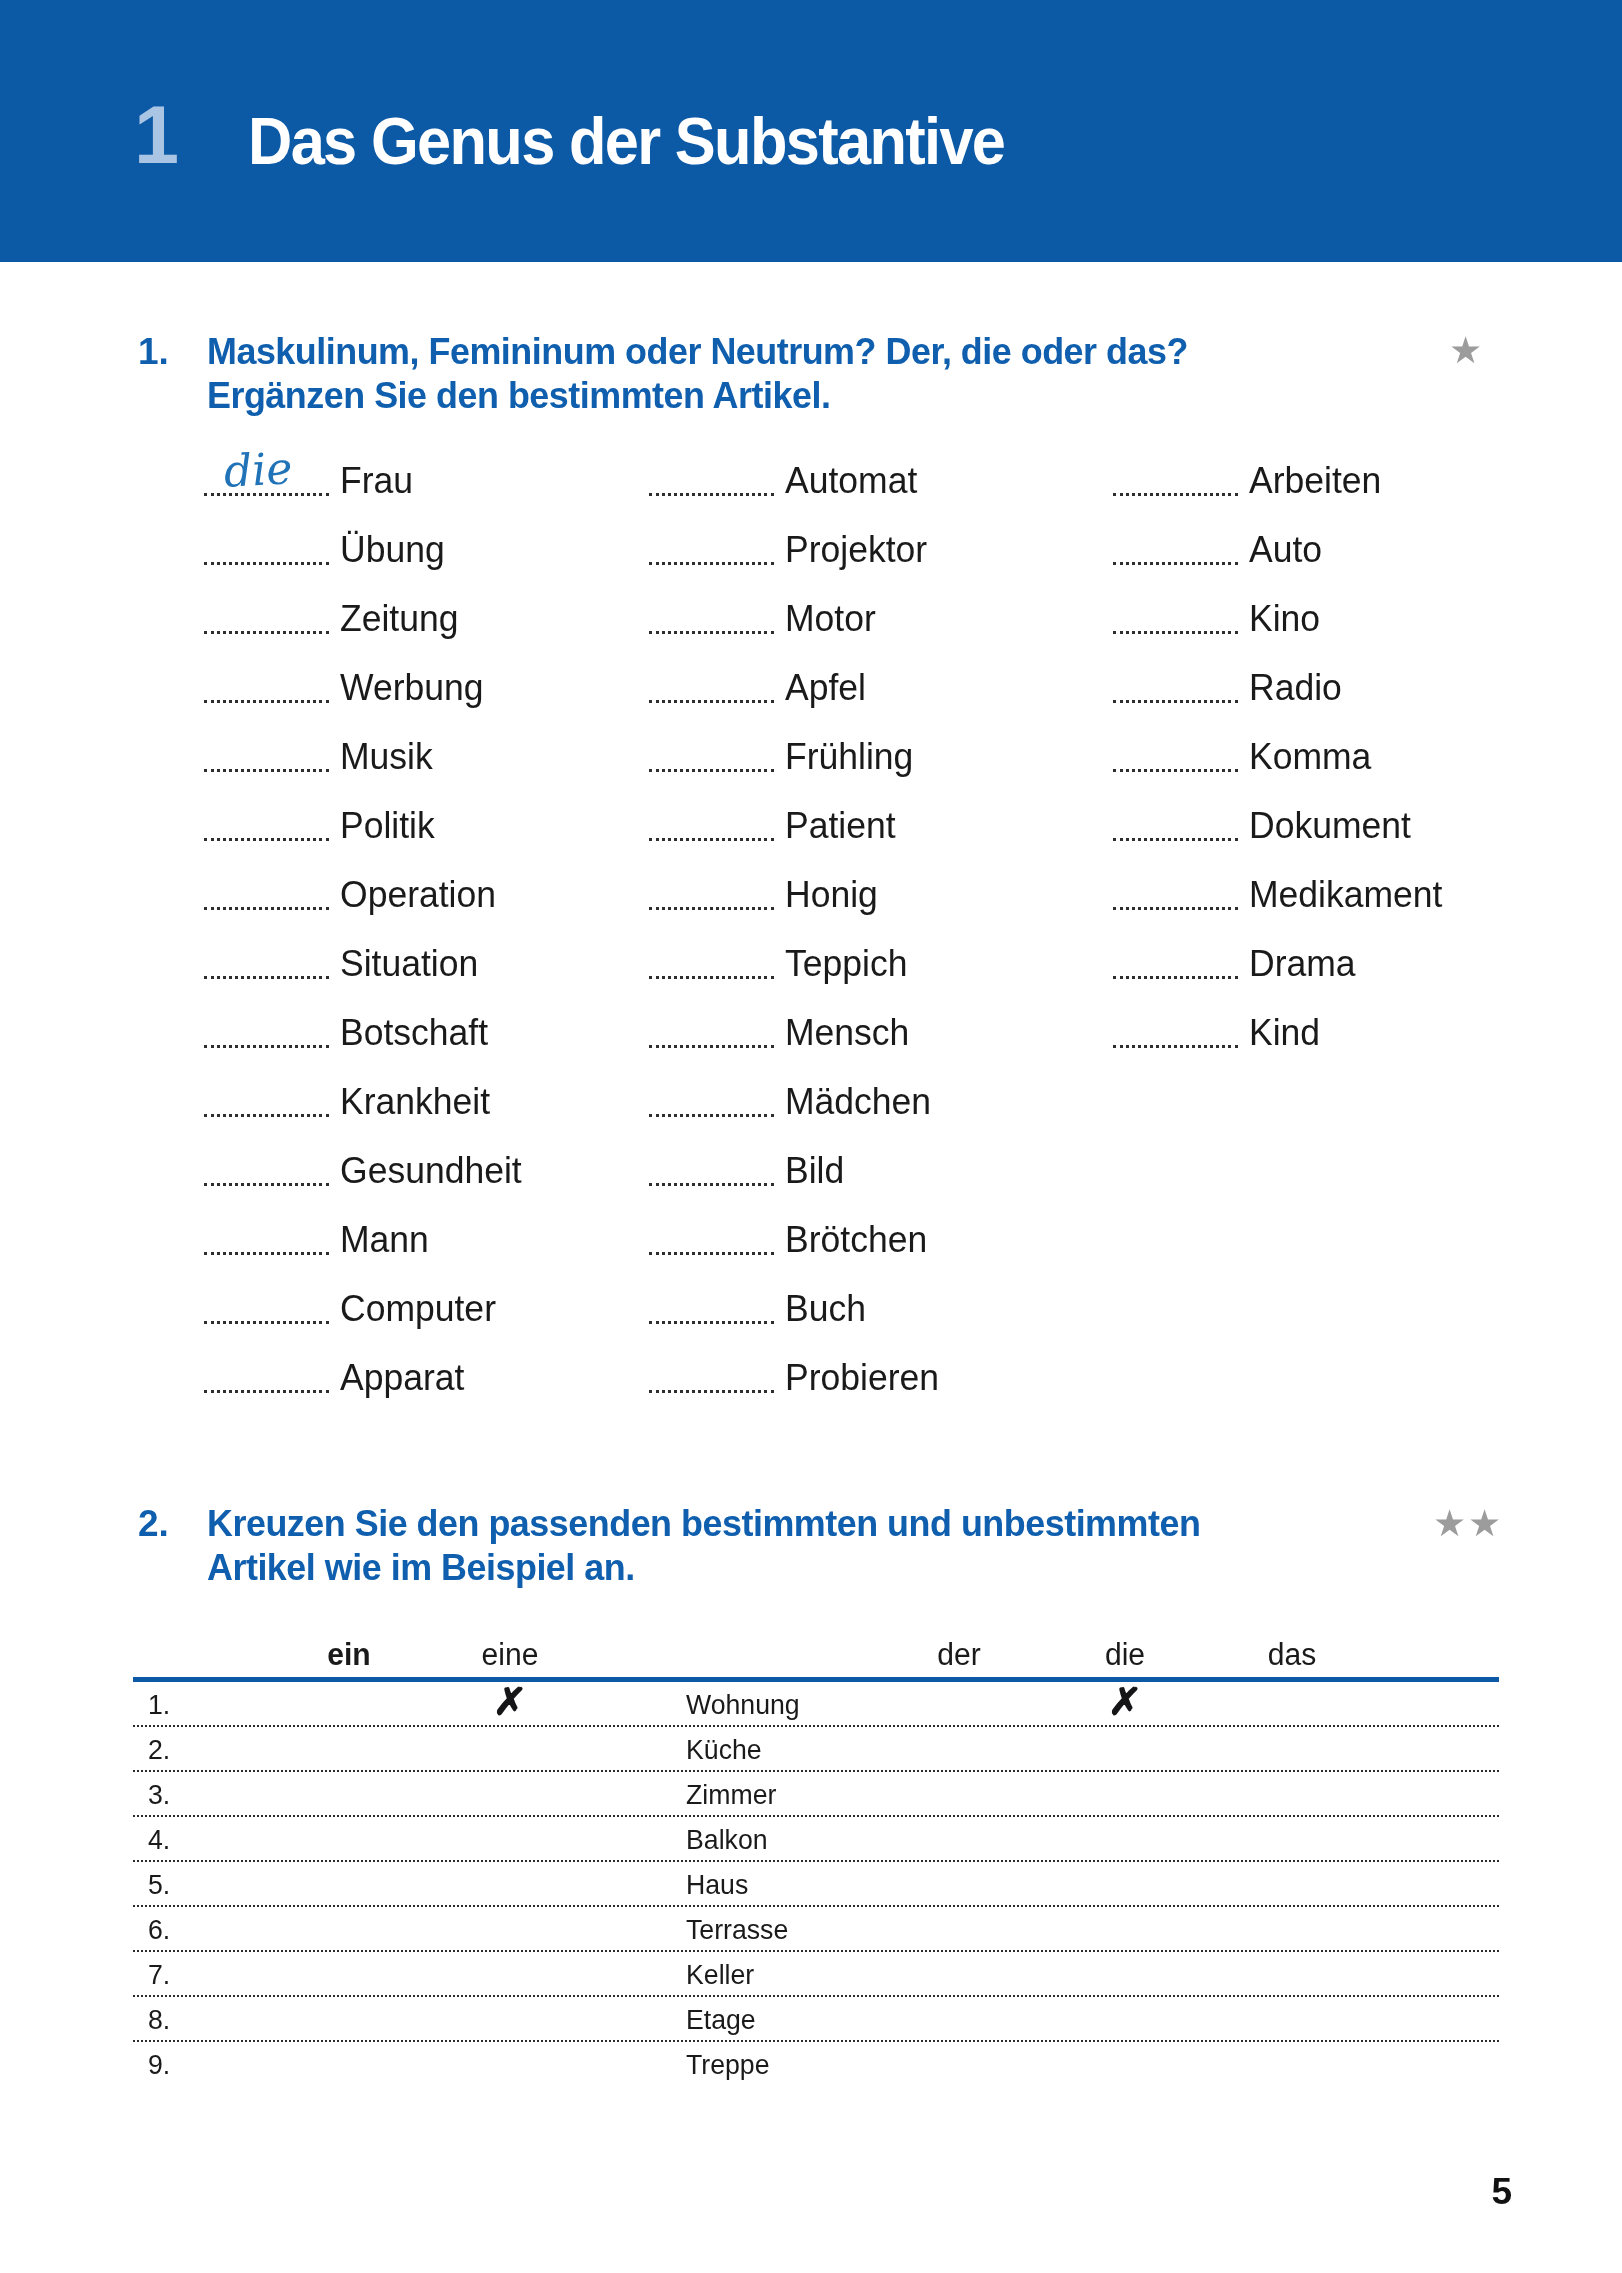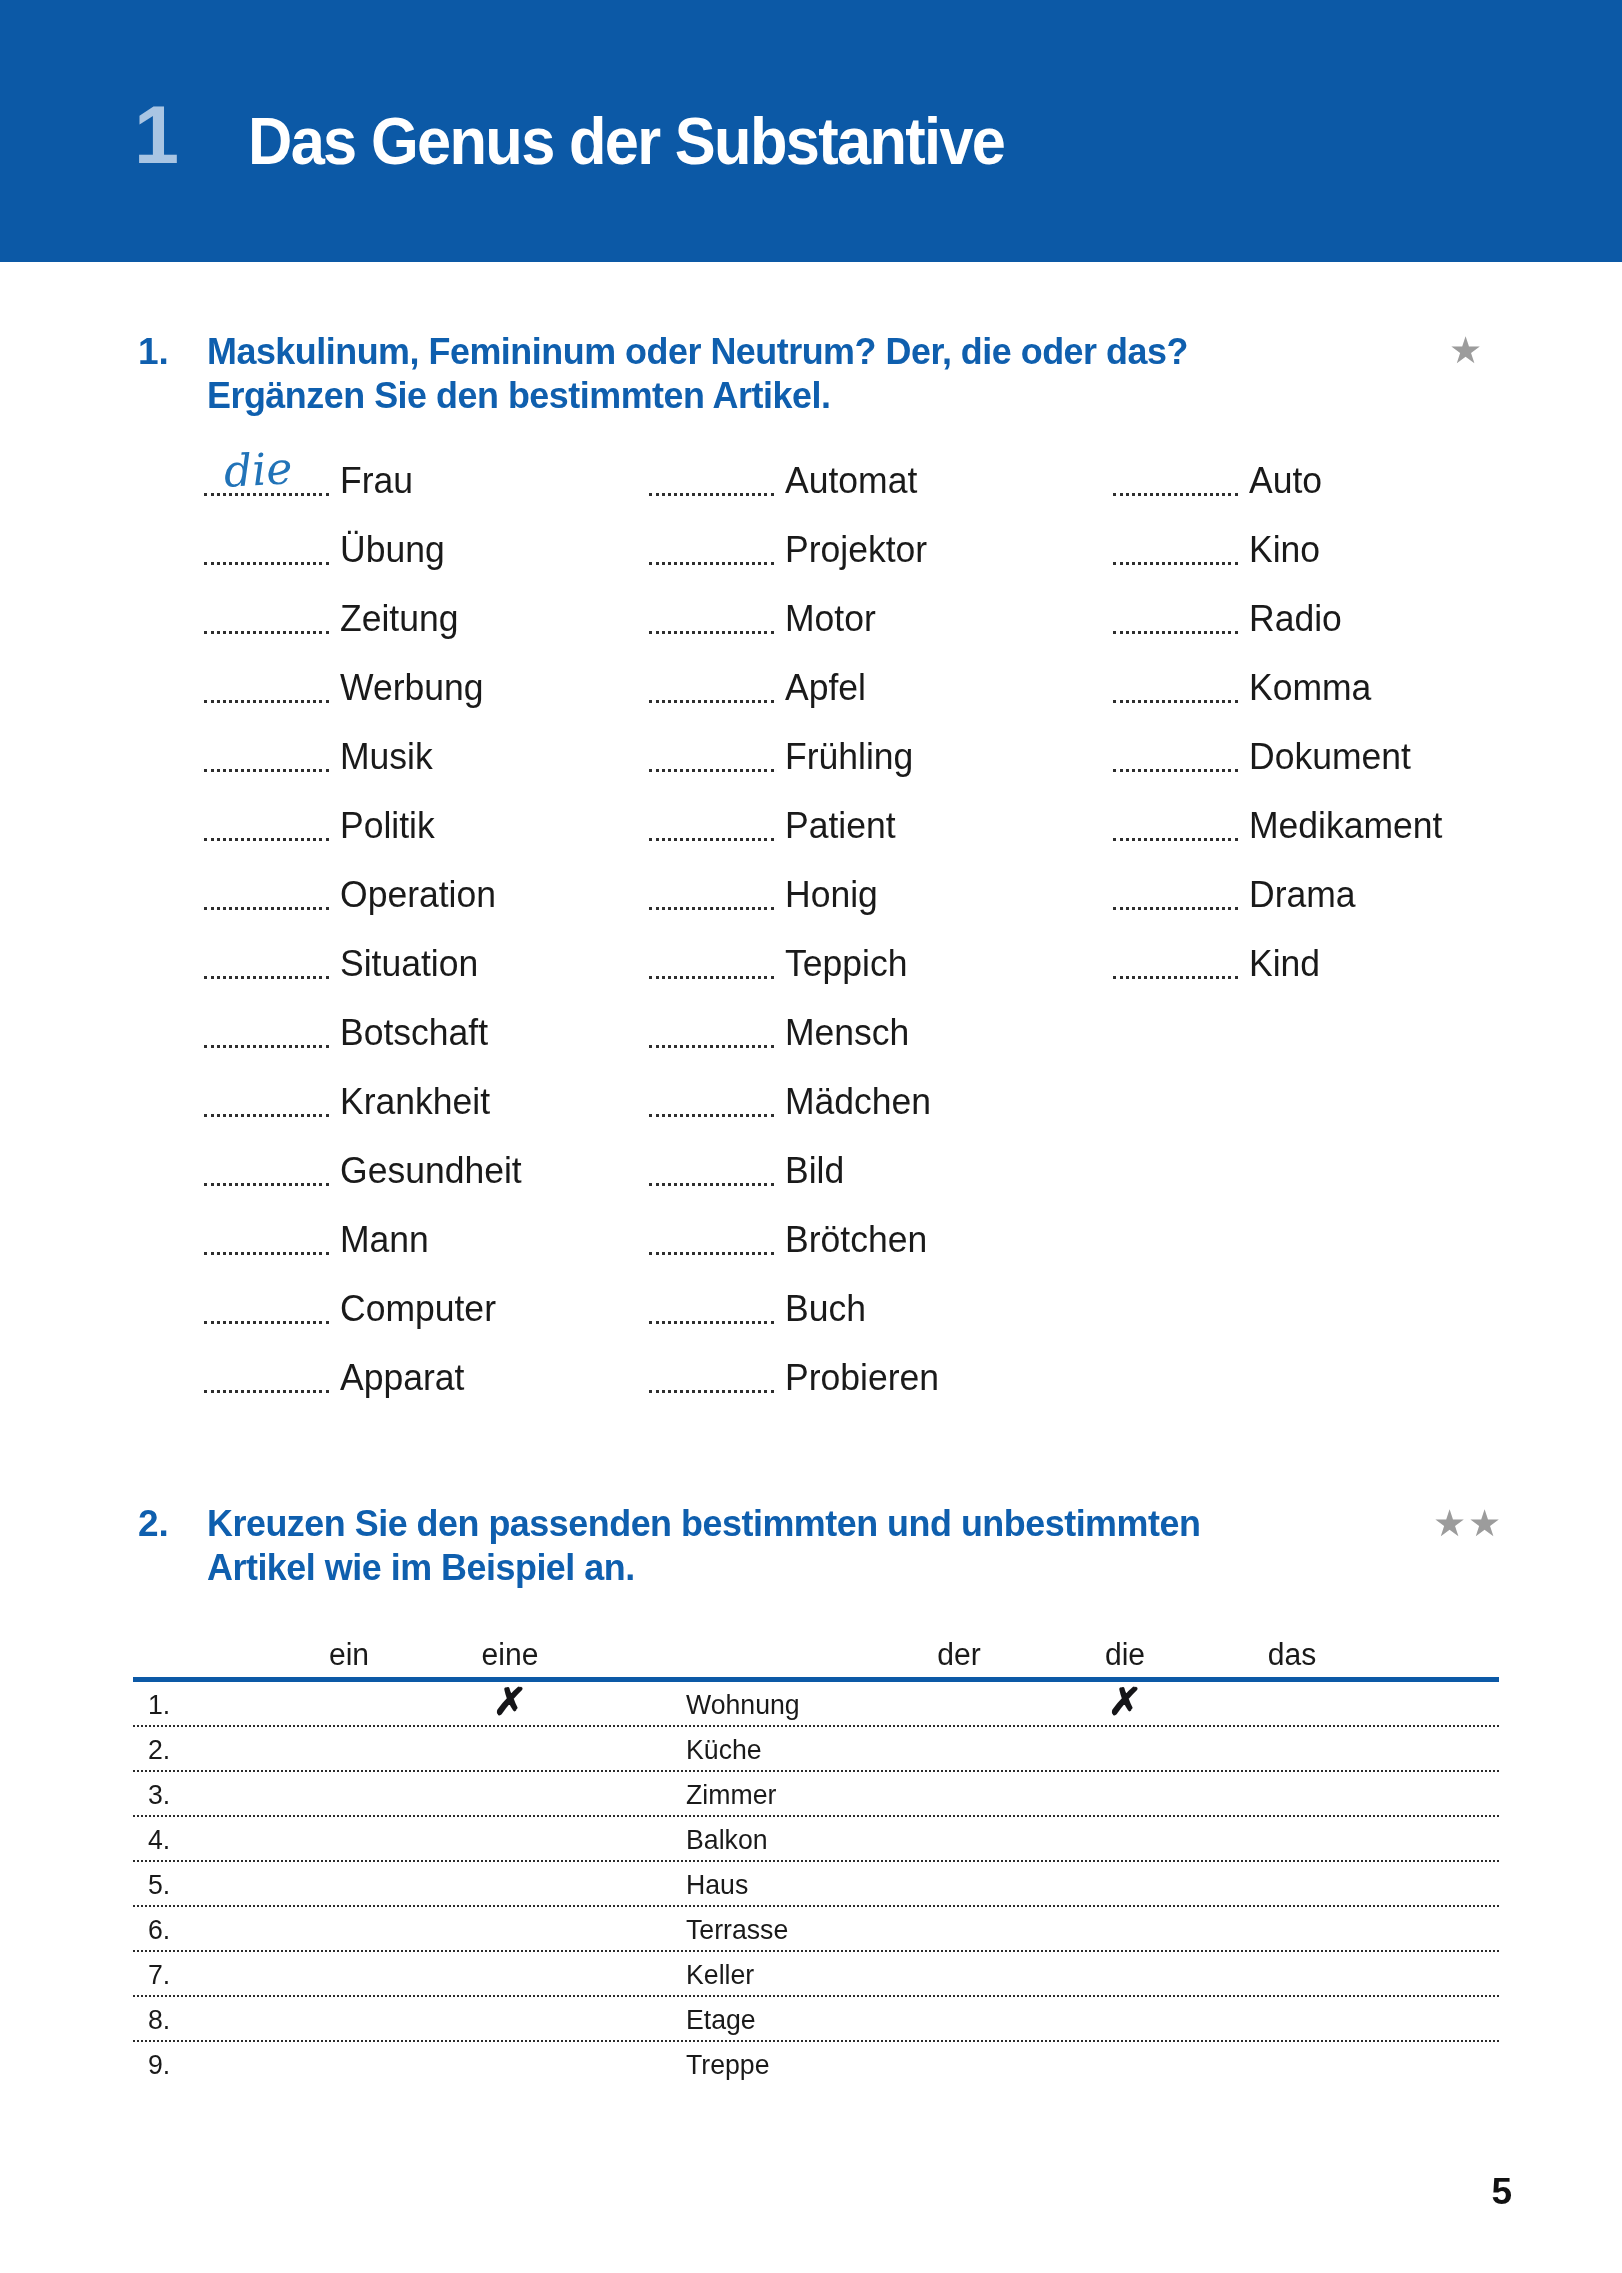--- a/index.html
+++ b/index.html
@@ -195,20 +195,24 @@
       <div class="word-cell">
         <span class="blank"></span>
         <span class="word">Buch</span>
       </div>
       <div class="word-cell">
         <span class="blank"></span>
         <span class="word">Probieren</span>
       </div>
       <div class="word-cell">
         <span class="blank"></span>
+        <span class="word">Arbeiten</span>
+      </div>
+      <div class="word-cell">
+        <span class="blank"></span>
         <span class="word">Auto</span>
       </div>
       <div class="word-cell">
         <span class="blank"></span>
         <span class="word">Kino</span>
       </div>
       <div class="word-cell">
         <span class="blank"></span>
         <span class="word">Radio</span>
       </div>
@@ -238,21 +242,21 @@
     <span class="ex-num">2.</span>
     <div class="ex-title">
       <span>Kreuzen Sie den passenden bestimmten und unbestimmten</span><br>
       <span>Artikel wie im Beispiel an.</span>
     </div>
   </div>
   <span class="stars" id="ex2-stars">★★</span>
 
   <div class="ex2-table">
     <div class="t-head" id="t-head">
-        <span style="left: 216px;">ein</span>
+        <span style="left: 216px; font-weight: bold;">ein</span>
         <span style="left: 377px;">eine</span>
         <span style="left: 826px;">der</span>
         <span style="left: 992px;">die</span>
         <span style="left: 1159px;">das</span>
       </div>
     <div class="t-rule"></div>
     <div id="t-rows">
         <div class="t-row">
           <span class="t-num">1.</span>
           <span class="t-word">Wohnung</span>

